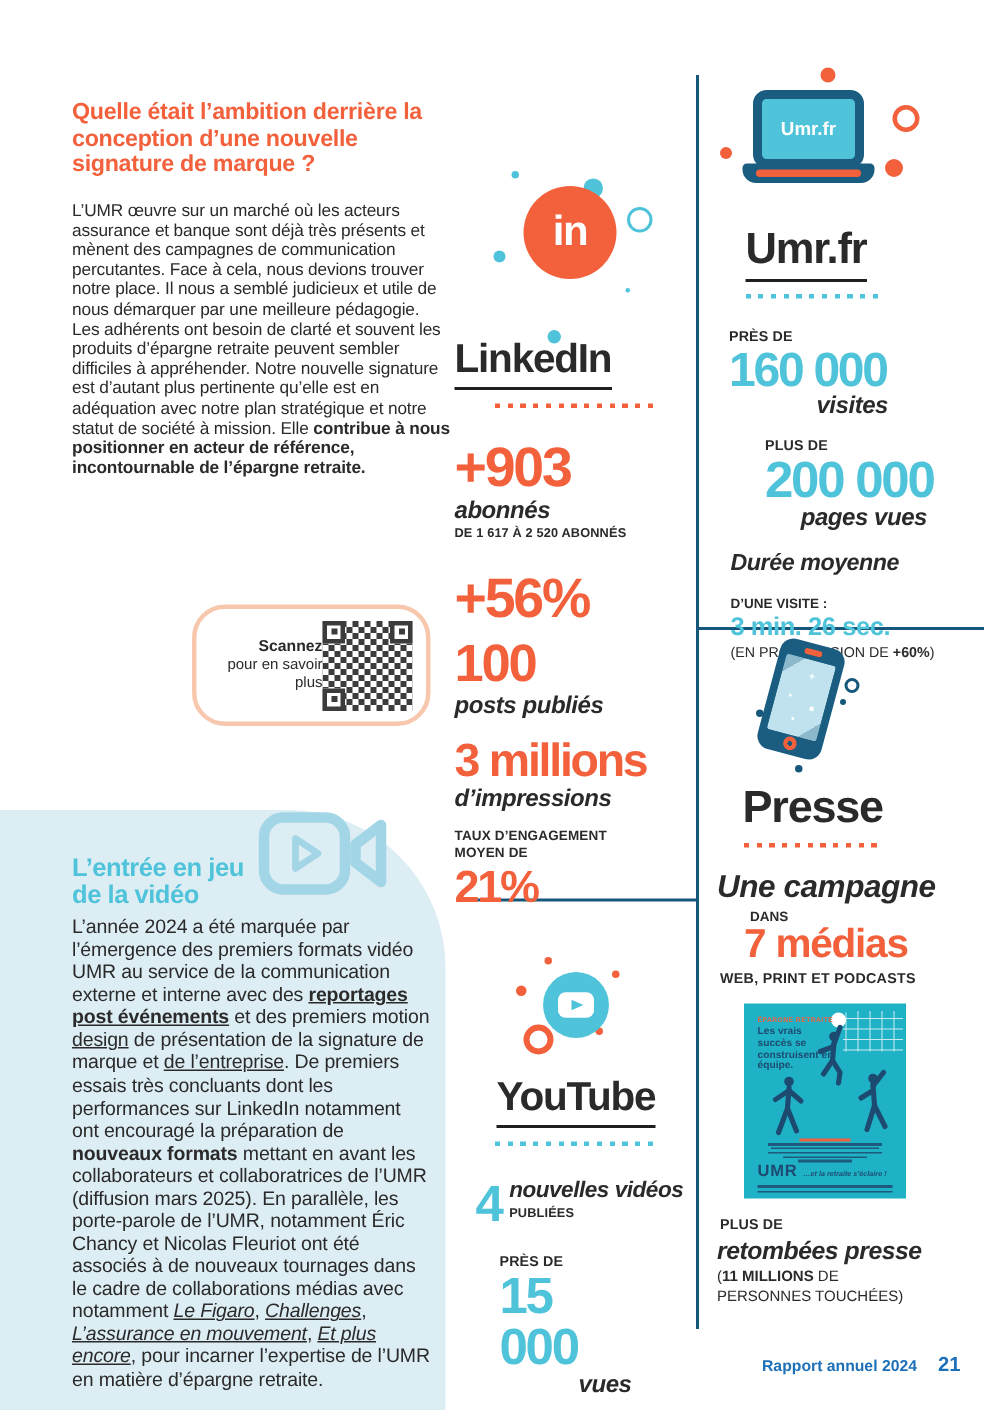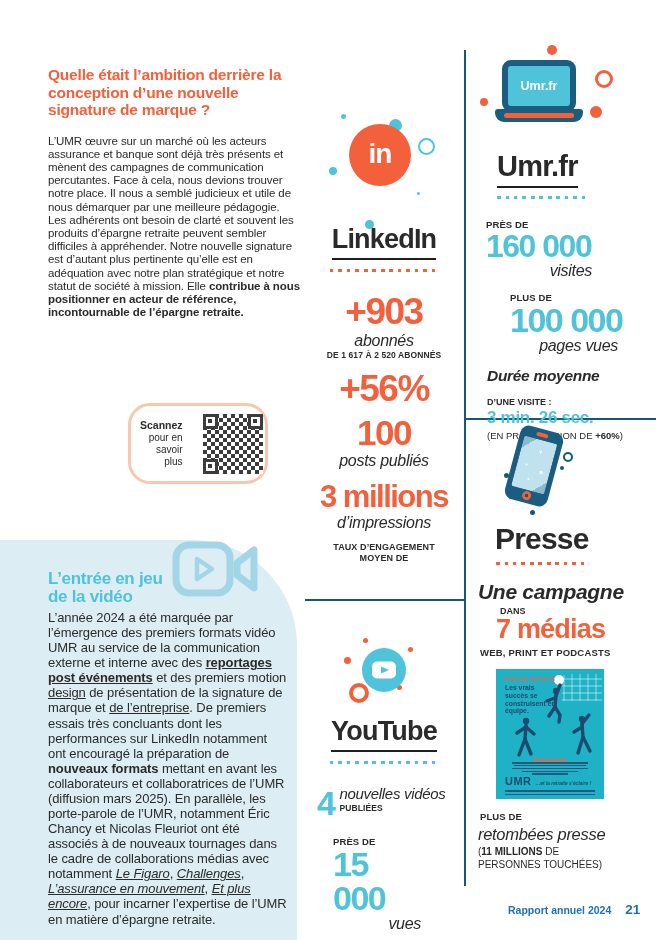--- a/index.html
+++ b/index.html
@@ -19,22 +19,22 @@
 
   
   .left-col{position:absolute;left:48px;top:66px;width:256px}
   .q-title{color:var(--orange);font-weight:bold;font-size:15.5px;line-height:1.13;letter-spacing:-0.2px}
   .body-text{margin-top:16px;font-size:11.5px;line-height:1.15;letter-spacing:-0.1px;width:252px}
   .body-text b{letter-spacing:-0.1px}
   .u{text-decoration:underline}
   .bu{font-weight:bold;text-decoration:underline}
   .iu{font-style:italic;text-decoration:underline}
 
-  .qr-box{position:absolute;left:128px;top:403px;width:140px;height:81px;border:3px solid var(--peach);
-    border-radius:22px;background:#fff;display:flex;align-items:center;gap:20px;padding:0 9px}
+  .qr-box{position:absolute;left:128px;top:403px;width:159px;height:81px;border:3px solid var(--peach);
+    border-radius:22px;background:#fff;display:flex;align-items:center;gap:0;padding:0 9px}
   .qr-label{text-align:right;font-size:10px;line-height:1.2}
   .qr-label b{font-size:10.5px}
   .qr-code{position:relative;width:60px;height:60px;flex:0 0 auto;
     background:repeating-conic-gradient(#3c3c3c 0% 25%,#fff 0% 50%) 0 0/8px 8px}
   .finder{position:absolute;width:15px;height:15px;border:3px solid #3c3c3c;background:#fff}
   .finder::after{content:"";position:absolute;inset:2.5px;background:#3c3c3c}
   .f-tl{left:0;top:0}.f-tr{right:0;top:0}.f-bl{left:0;bottom:0}
 
   .blue-sec{position:absolute;left:0;top:540px;width:297px;height:428px;background:var(--blue-bg);
     border-top-right-radius:105px}
@@ -51,35 +51,35 @@
   
   .sec-title{display:inline-block;font-size:27px;font-weight:bold;letter-spacing:-0.8px;line-height:1;
     border-bottom:2px solid #1f1f1f;padding-bottom:5px}
   .sec-title.no-line{border-bottom:none;padding-bottom:0}
   .dots{height:3px}
   .dots.orange{background:repeating-linear-gradient(90deg,var(--orange) 0 3.5px,transparent 3.5px 8.5px)}
   .dots.teal{background:repeating-linear-gradient(90deg,var(--teal) 0 3.5px,transparent 3.5px 8.5px)}
   .val{font-weight:bold;line-height:1;letter-spacing:-1.5px}
   .val.orange{color:var(--orange)}
   .val.teal{color:var(--teal)}
-  .lbl{font-weight:normal;font-style:italic;font-size:16px;line-height:1.1;letter-spacing:-0.3px}
+  .lbl{font-weight:bold;font-style:italic;font-size:16px;line-height:1.1;letter-spacing:-0.3px}
   .sub{font-size:8.5px;font-weight:bold;letter-spacing:0.1px}
   .pre{font-size:9.5px;font-weight:bold;letter-spacing:0.1px}
   .dot{position:absolute;border-radius:50%}
   .ring{position:absolute;border-radius:50%}
 
   
-  .mid{position:absolute;left:303px;top:108px;width:162px;text-align:center}
+  .mid{position:absolute;left:303px;top:108px;width:162px;}
   .cluster{position:relative;height:118px}
   .li-circle{position:absolute;left:46px;top:16px;width:62px;height:62px;border-radius:50%;
     background:var(--orange);color:#fff;display:flex;align-items:center;justify-content:center;
     font-weight:bold;font-size:28px;letter-spacing:-1px;padding-bottom:3px}
   .mid .dots{width:108px;margin:9px auto 0}
   .st1{margin-top:21px}.st1 .val{font-size:37px}
-  .st2{margin-top:10px}.st2 .val{font-size:37px}
+  .st2{margin-top:20px}.st2 .val{font-size:37px}
   .st3{margin-top:8px}.st3 .val{font-size:35px}
   .st4{margin-top:12px}.st4 .val{font-size:31px}
   .st5{margin-top:10px}.st5 .val{font-size:30px;margin-top:2px}
   .st5 .pre{font-size:9px;line-height:1.3}
   .lbl-gap{margin-top:2px}
 
   .yt{position:absolute;left:303px;top:608px;width:162px;text-align:center}
   .yt-cluster{position:relative;height:100px}
   .yt-circle{position:absolute;left:59px;top:40px}
   .yt .sec-title{margin-top:10px}
@@ -226,20 +226,21 @@
     <div class="st3">
       <div class="val orange">100</div>
       <div class="lbl lbl-gap">posts publiés</div>
     </div>
     <div class="st4">
       <div class="val orange">3 millions</div>
       <div class="lbl lbl-gap">d’impressions</div>
     </div>
     <div class="st5">
       <div class="pre"><span>TAUX D’ENGAGEMENT</span><br><span>MOYEN DE</span></div>
+      <div class="val orange">21%</div>
     </div>
   </div>
 
   <div class="yt">
     <div class="yt-cluster">
       <div class="dot" style="left:60px;top:30px;width:5px;height:5px;background:var(--orange)"></div>
       <div class="dot" style="left:41px;top:49px;width:7px;height:7px;background:var(--orange)"></div>
       <div class="dot" style="left:105px;top:39px;width:5px;height:5px;background:var(--orange)"></div>
       <div class="dot" style="left:94px;top:77px;width:5px;height:5px;background:var(--orange)"></div>
       <div class="ring" style="left:46px;top:75px;width:20px;height:20px;border:4px solid var(--orange)"></div>
@@ -286,21 +287,21 @@
     <h3 class="sec-title">Umr.fr</h3>
     <div class="dots teal"></div>
 
     <div class="visits">
       <div class="pre">PRÈS DE</div>
       <div class="val teal">160 000</div>
       <span class="lbl">visites</span>
     </div>
     <div class="pages">
       <div class="pre">PLUS DE</div>
-      <div class="val teal">100 000</div>
+      <div class="val teal">200 000</div>
       <span class="lbl">pages vues</span>
     </div>
     <div class="duree">
       <div class="duree-t">Durée moyenne</div>
       <div class="duree-s">D’UNE VISITE :</div>
       <div class="duree-v">3 min. 26 sec.</div>
       <div class="duree-n"><span>(EN PROGRESSION DE </span><b>+60%</b><span>)</span></div>
     </div>
   </div>
 

